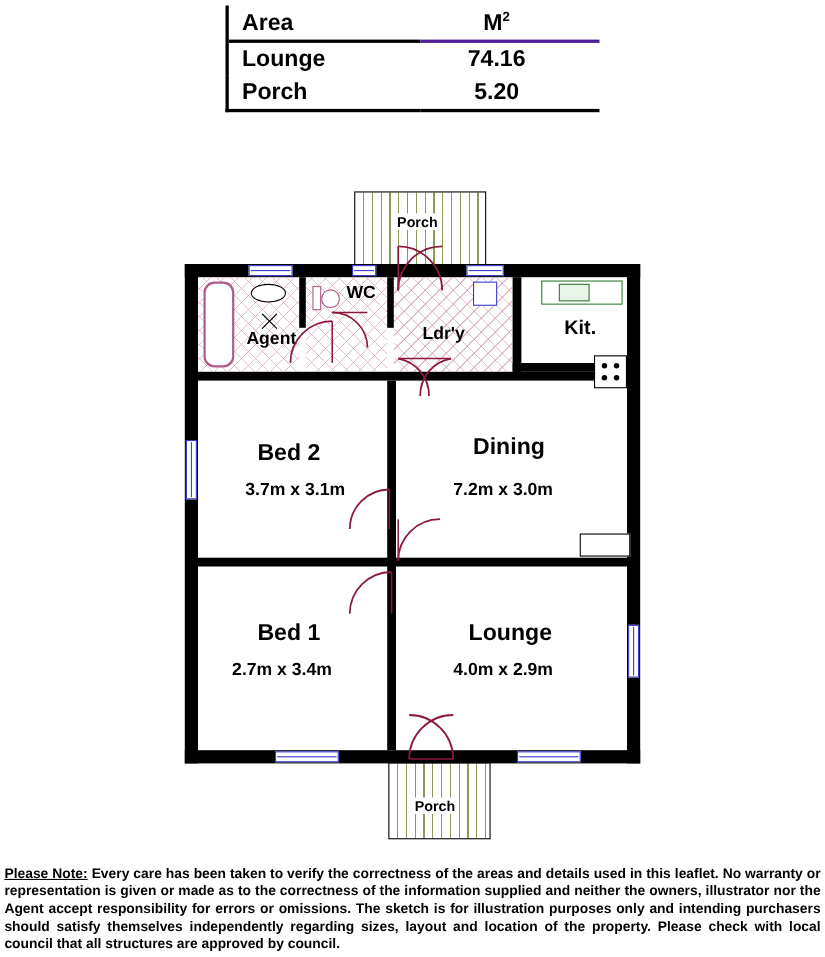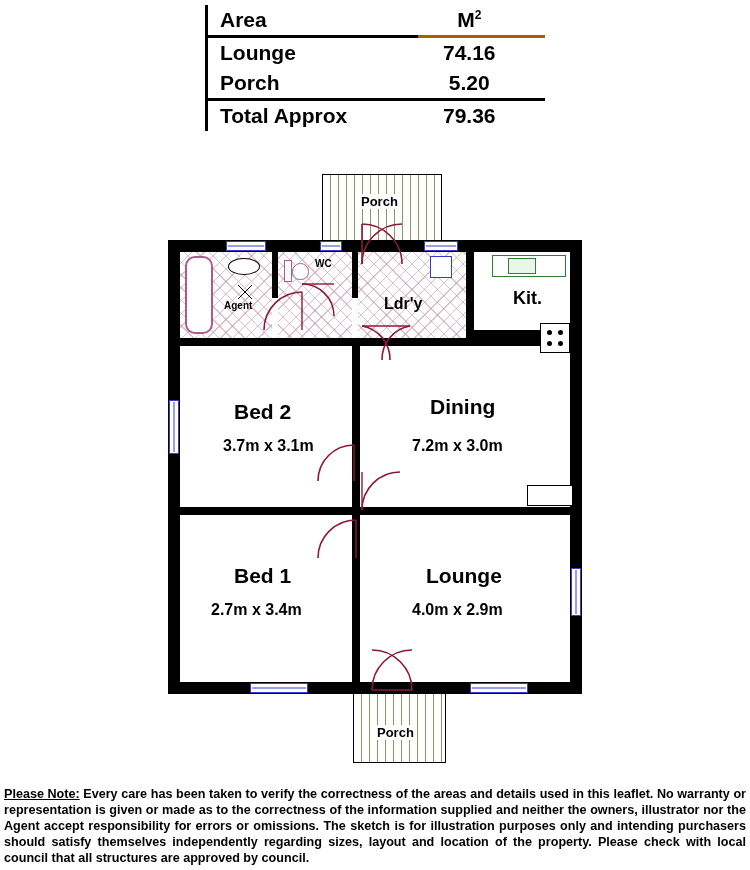--- a/index.html
+++ b/index.html
@@ -94,21 +94,21 @@
     white-space: nowrap;
   }
   .room-dim {
     position: absolute;
     font-size: 16px;
     font-weight: bold;
     white-space: nowrap;
   }
   .small-label {
     position: absolute;
-    font-size: 10px;
+    font-size: 16px;
     font-weight: bold;
     white-space: nowrap;
   }
 
   
   .window {
     position: absolute;
     background: #fff;
     border: 1px solid #3a3ad0;
     box-sizing: border-box;
@@ -209,29 +209,25 @@
   <table>
     <tbody>
         <tr>
       <td class="lbl vline">Area</td>
       <td class="val">
         <span>M</span><span class="sup">2</span>
       </td>
     </tr>
     <tr>
       <td class="lbl vline" style="border-top:3px solid #000;">Lounge</td>
-      <td class="val" style="border-top:3px solid #a16207;">74.16</td>
+      <td class="val" style="border-top:3px solid #4c1d95;">74.16</td>
     </tr>
     <tr>
       <td class="lbl vline rule-bottom">Porch</td>
       <td class="val rule-bottom">5.20</td>
-    </tr>
-    <tr>
-      <td class="lbl vline">Total Approx</td>
-      <td class="val">79.36</td>
     </tr>
   </tbody>
     </table>
 </div>
 
 <div class="plan">
 
   <div class="porch-block" style="left:322px; top:14px; width:120px; height:72px;"></div>
   <div class="porch-label" style="left:358px; top:34px;">Porch</div>
 

